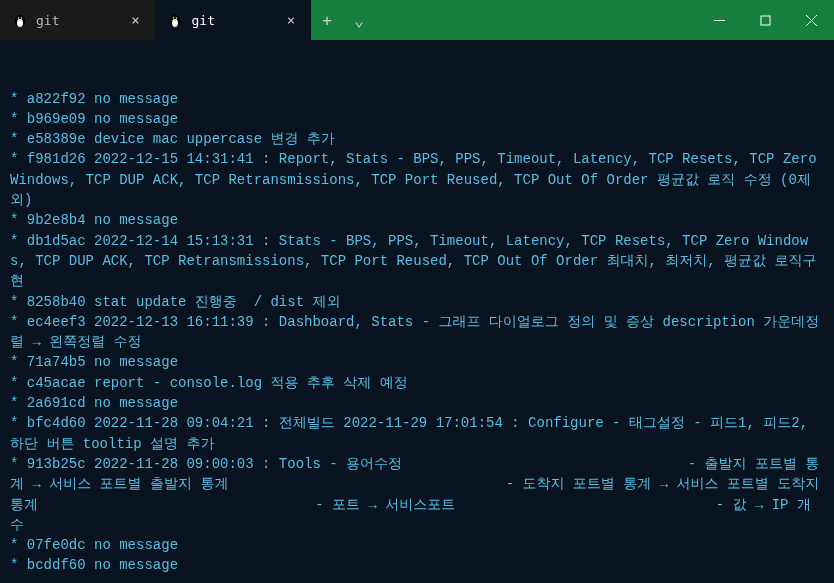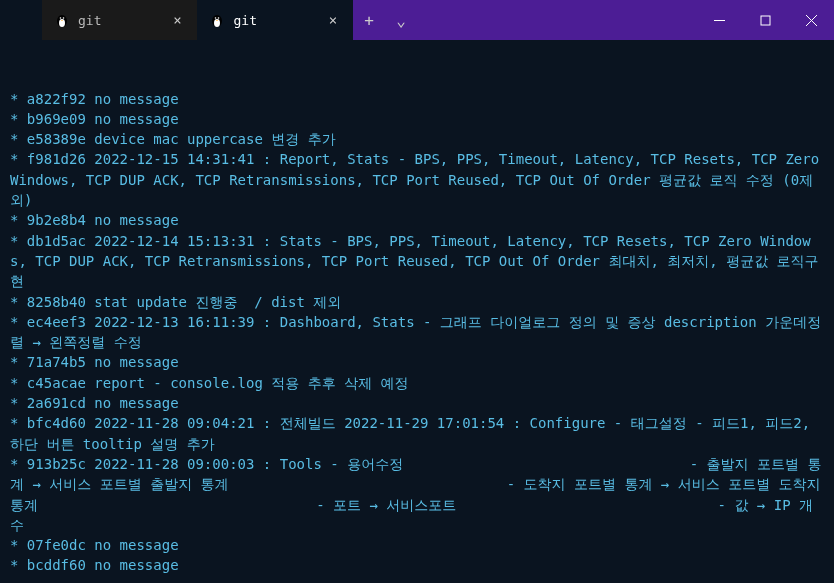--- a/index.html
+++ b/index.html
@@ -9,25 +9,24 @@
     }
     body {
       width: 834px;
       height: 583px;
       background: #0a1420;
       font-family: 'Consolas', 'Monaco', monospace;
       overflow: hidden;
     }
     .titlebar {
       height: 40px;
-      background: #4c1d95;
+      background: #15803d;
       display: flex;
       align-items: center;
       justify-content: space-between;
-      margin-left: 42px;
     }
     .tabs-area {
       display: flex;
       align-items: center;
       height: 100%;
     }
     .tab {
       display: flex;
       align-items: center;
       height: 100%;
@@ -103,20 +102,21 @@
       padding: 8px 10px;
       font-size: 14px;
       line-height: 1.45;
       color: #59bde4;
       white-space: pre-wrap;
       word-break: break-all;
       font-family: 'Consolas', 'Monaco', 'DejaVu Sans Mono', monospace;
     }
     .log-line {
       display: block;
+      font-family: Liberation Mono, monospace;
     }
     @keyframes blink {
       50% { opacity: 0; }
     }
   </style>
 </head>
 <body>
 
 <div class="titlebar">
   <div class="tabs-area">

